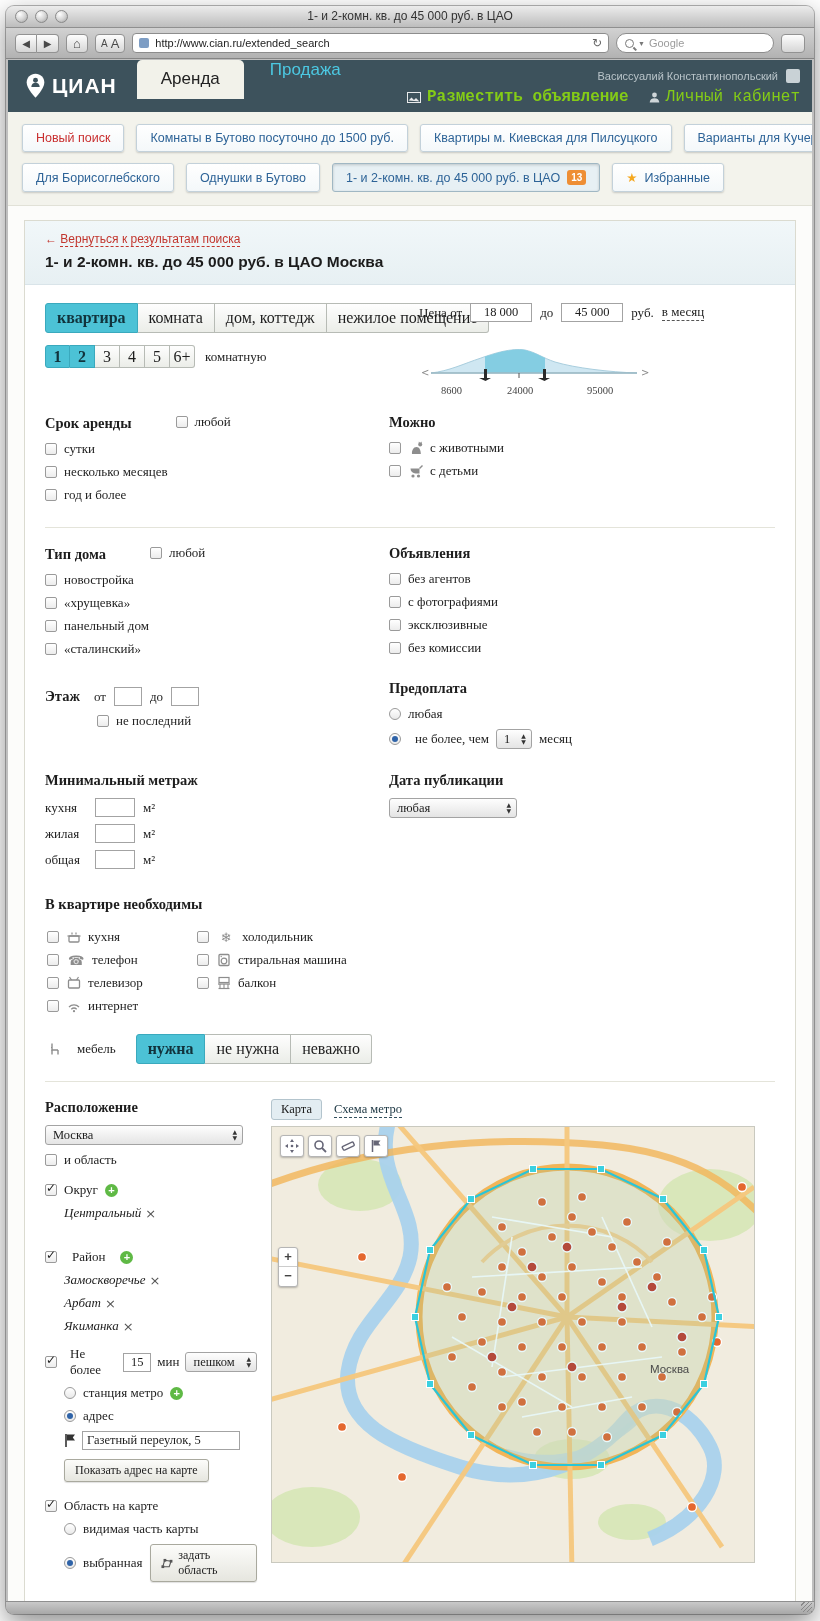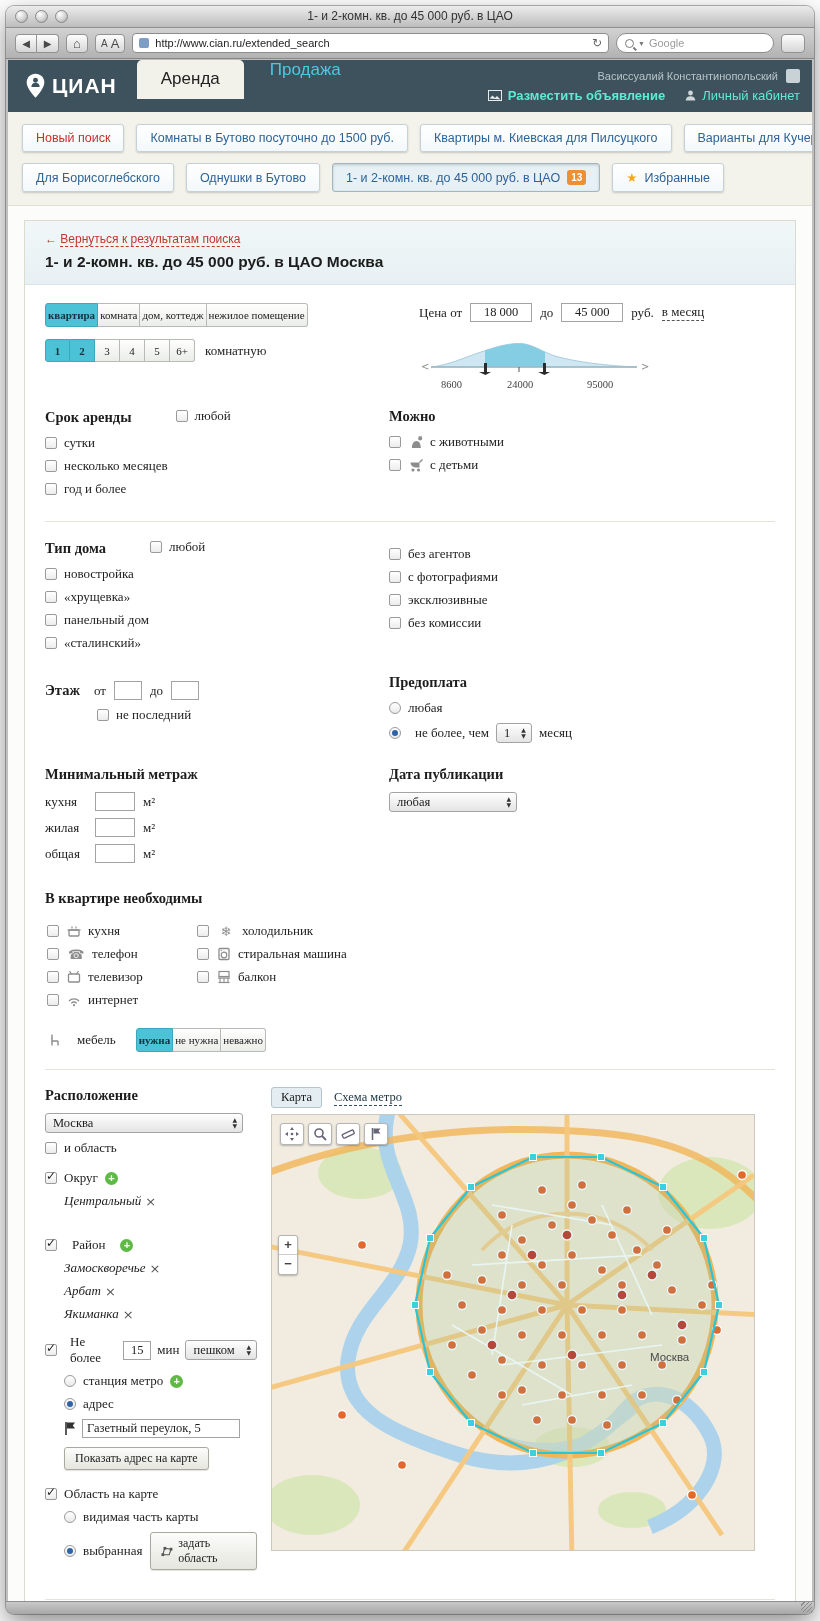--- a/index.html
+++ b/index.html
@@ -54,21 +54,21 @@
   .hdr-tabs { display:flex; align-items:flex-start; }
   .tab-rent { background:#f2f2ea; color:#222; font-size:17px; padding:9px 24px 10px;
     border-radius:5px 5px 0 0; margin-left:6px; }
   .tab-sale { color:#4cc8e2; font-size:17px; margin:0 0 12px 26px; }
   .hdr-right { margin-left:auto; display:flex; flex-direction:column; align-items:flex-end;
     padding:9px 12px 0 0; gap:5px; }
   .hdr-user-line { display:flex; align-items:center; gap:8px; }
   .hdr-user { color:#b9c4c9; font-size:11px; }
   .hdr-sq { width:14px; height:14px; background:#c9d2d6; border-radius:2px; }
   .hdr-links { display:flex; gap:20px; align-items:center; }
-  .hdr-link { color:#5eead4; font-size:13px; font-weight:bold; display:flex; gap:6px; align-items:center; }
+  .hdr-link { color:#84cc16; font-size:16px; font-weight:bold; display:flex; gap:6px; align-items:center;font-family:Liberation Mono, monospace; }
   .hdr-link.thin { font-weight:normal; }
 
   
   .tabsbar { background:#f3f3ec; border-bottom:1px solid #e1e1d7; padding:12px 14px 13px; }
   .tabs-row { display:flex; gap:12px; margin-bottom:11px; }
   .tabs-row:last-child { margin-bottom:0; }
   .stab { background:linear-gradient(#ffffff,#f4f8fa); border:1px solid #c3d1da; border-radius:3px;
     box-shadow:0 1px 2px rgba(0,0,0,.18); padding:6px 13px; font-size:12.5px; color:#2d6397;
     white-space:nowrap; display:flex; align-items:center; gap:7px; }
   .stab.new { color:#c92f2f; }
@@ -111,21 +111,21 @@
   .plus { display:inline-block; width:13px; height:13px; border-radius:50%; background:#5fb945;
     color:#fff; font:bold 11px/13px "Liberation Sans",sans-serif; text-align:center; margin-left:7px; }
   .rm { color:#555; margin-left:4px; font-family:"DejaVu Sans",sans-serif; }
   .dotted { border-bottom:1px dashed #555; }
   .ico { color:#8d8d8d; width:20px; text-align:center; margin-right:6px; flex:none;
     font-family:"DejaVu Sans",sans-serif; font-size:13px; }
   svg.amico { width:16px; height:16px; margin-right:6px; flex:none; }
 
   
   .seg { display:flex; }
-  .seg-item { border:1px solid #b7bbb5; border-left:none; padding:5px 2px; font-size:11px;
+  .seg-item { border:1px solid #b7bbb5; border-left:none; padding:5px 11px; font-size:16px;
     background:linear-gradient(#fefefe,#ebede8); white-space:nowrap;text-align:center; }
   .seg-item:first-child { border-left:1px solid #b7bbb5; border-radius:3px 0 0 3px; }
   .seg-item:last-child { border-radius:0 3px 3px 0; }
   .seg-item.active { background:#4cc2d6; border-color:#3aa9bd; font-weight:bold; color:#11333c; }
   .room { width:25px; height:23px; display:flex; align-items:center; justify-content:center; }
   .rooms-line { display:flex; align-items:center; gap:0; }
   .rooms-line .suffix { margin-left:10px; }
 
   .price-line { display:flex; align-items:center; gap:8px; margin-left:30px; white-space:nowrap; }
   .hist-wrap { margin-left:30px; width:230px; }
@@ -408,20 +408,21 @@
             <div class="row">
                 <span class="cb"></span>
                 <span>панельный дом</span>
               </div>
             <div class="row">
                 <span class="cb"></span>
                 <span>«сталинский»</span>
               </div>
           </div>
           <div>
+            <div class="h">Объявления</div>
             <div class="row">
                 <span class="cb"></span>
                 <span>без агентов</span>
               </div>
             <div class="row">
                 <span class="cb"></span>
                 <span>с фотографиями</span>
               </div>
             <div class="row">
                 <span class="cb"></span>

